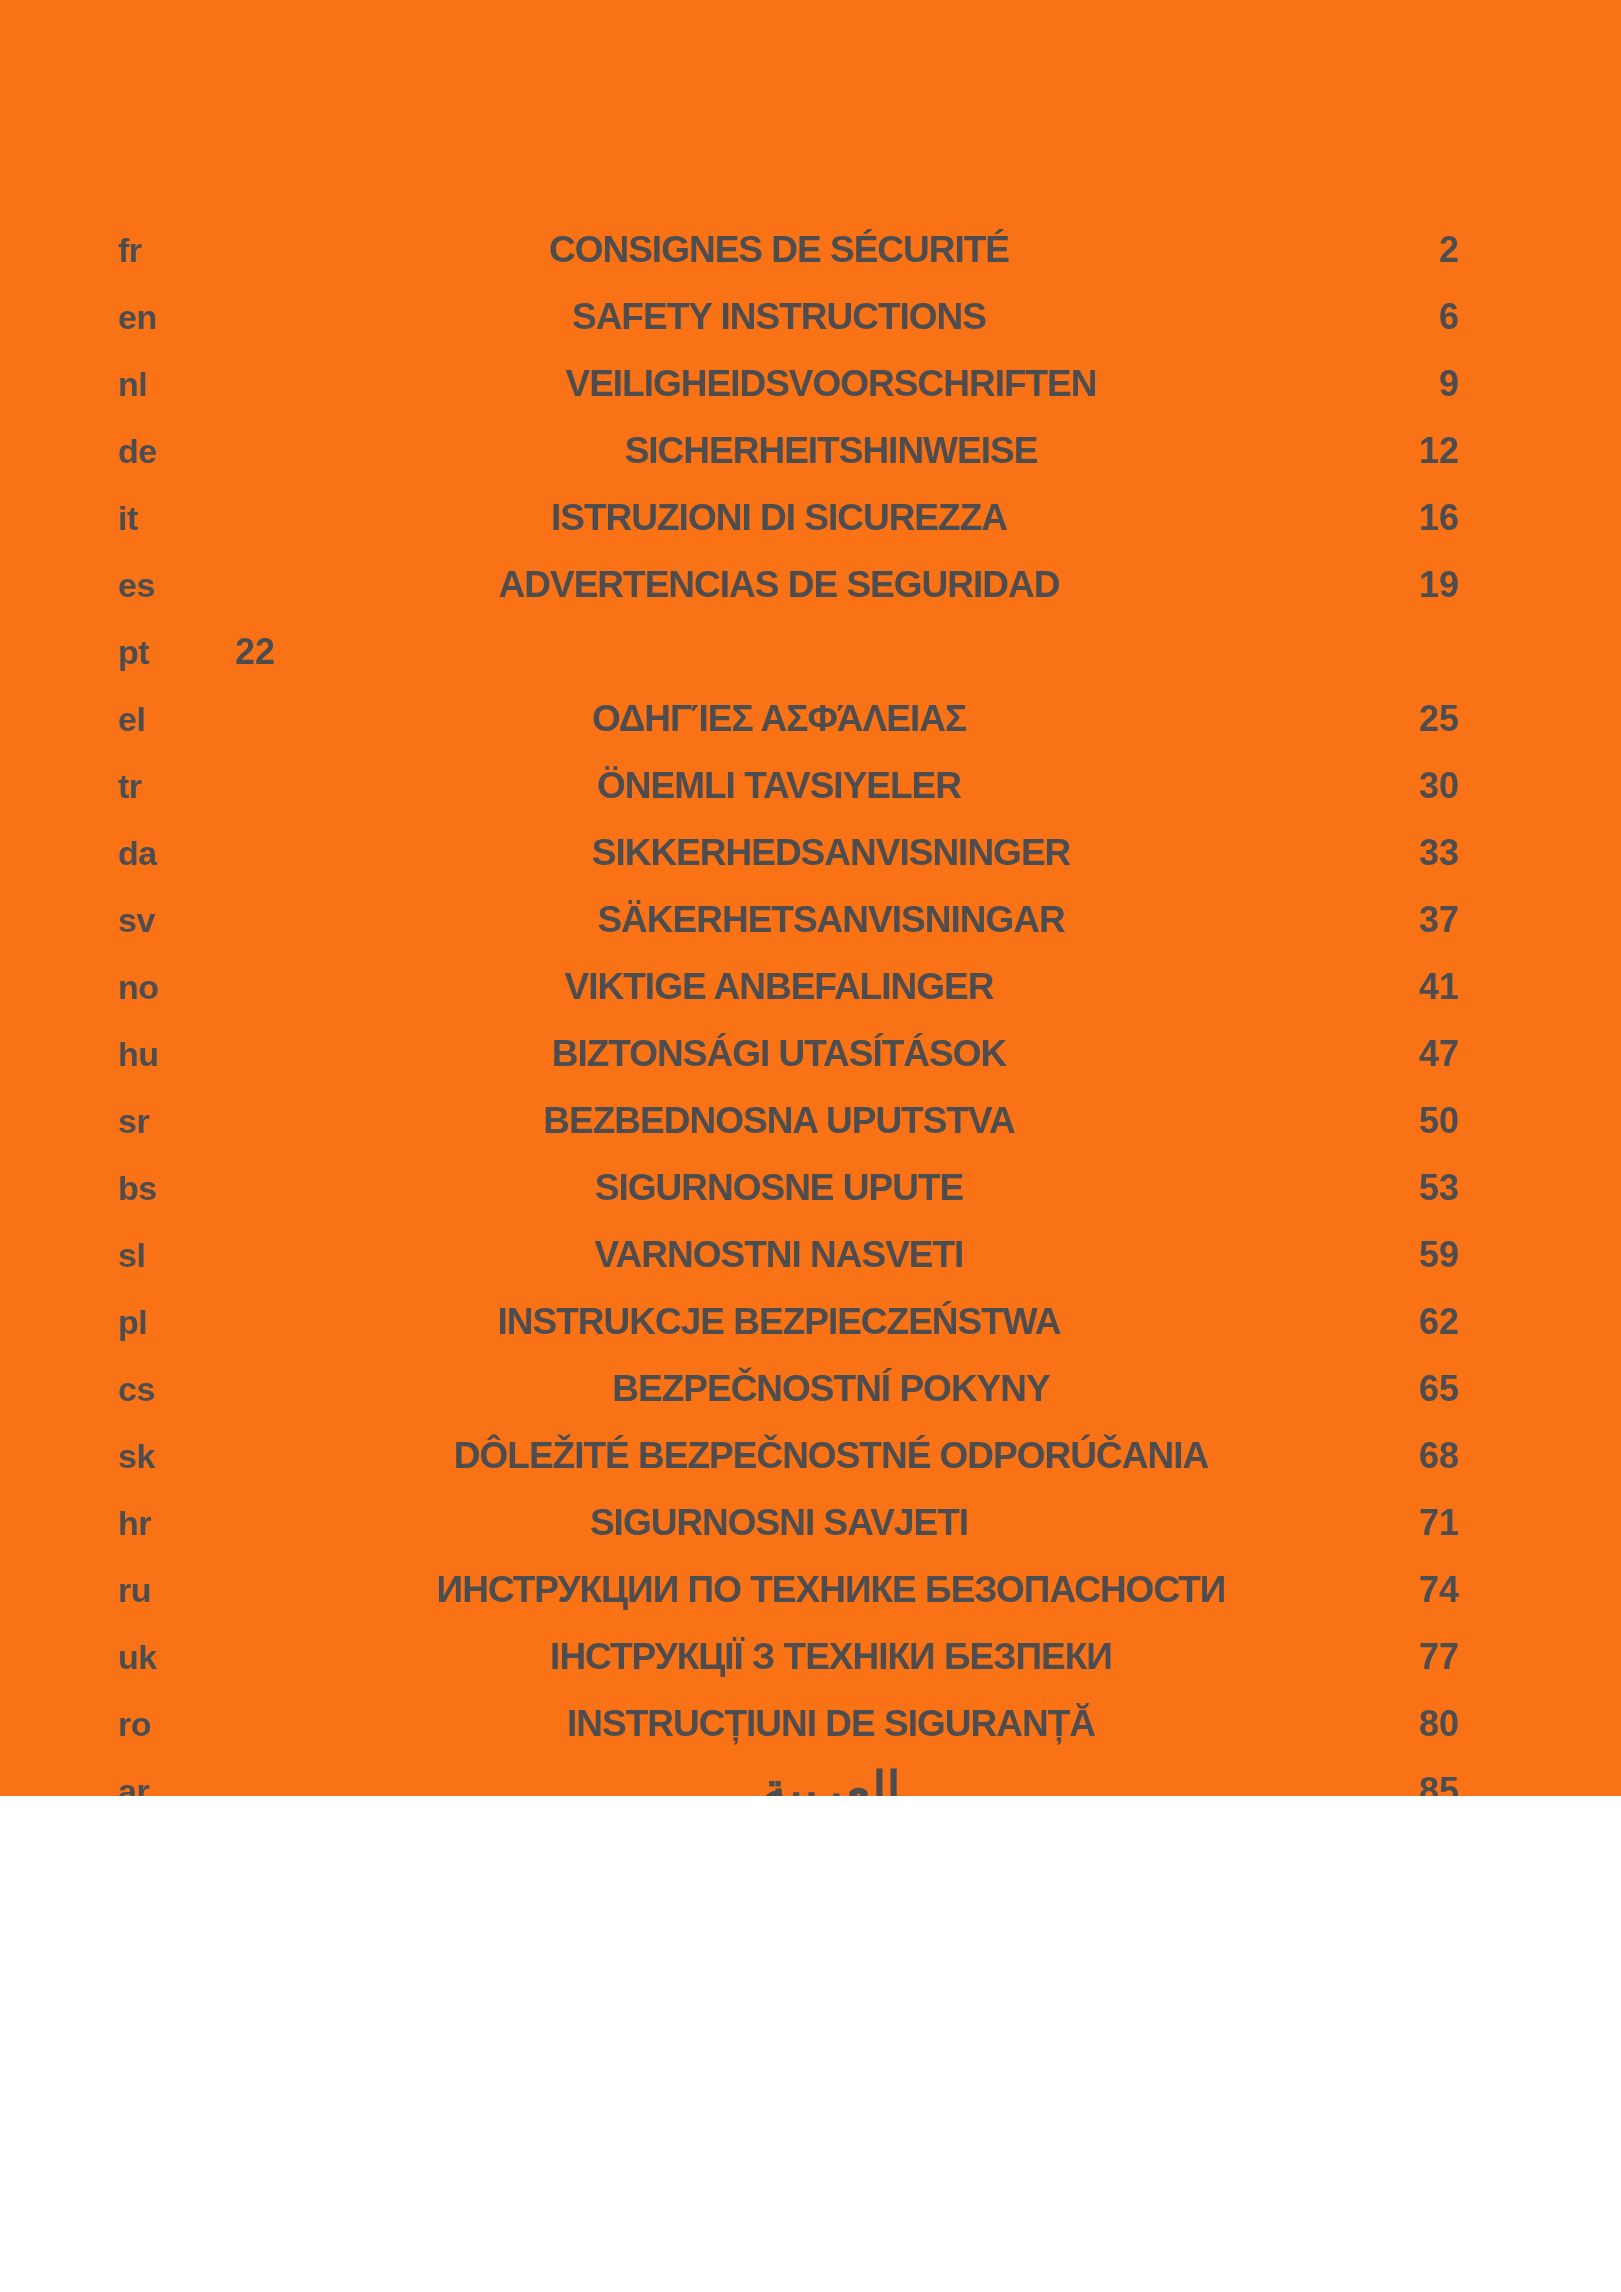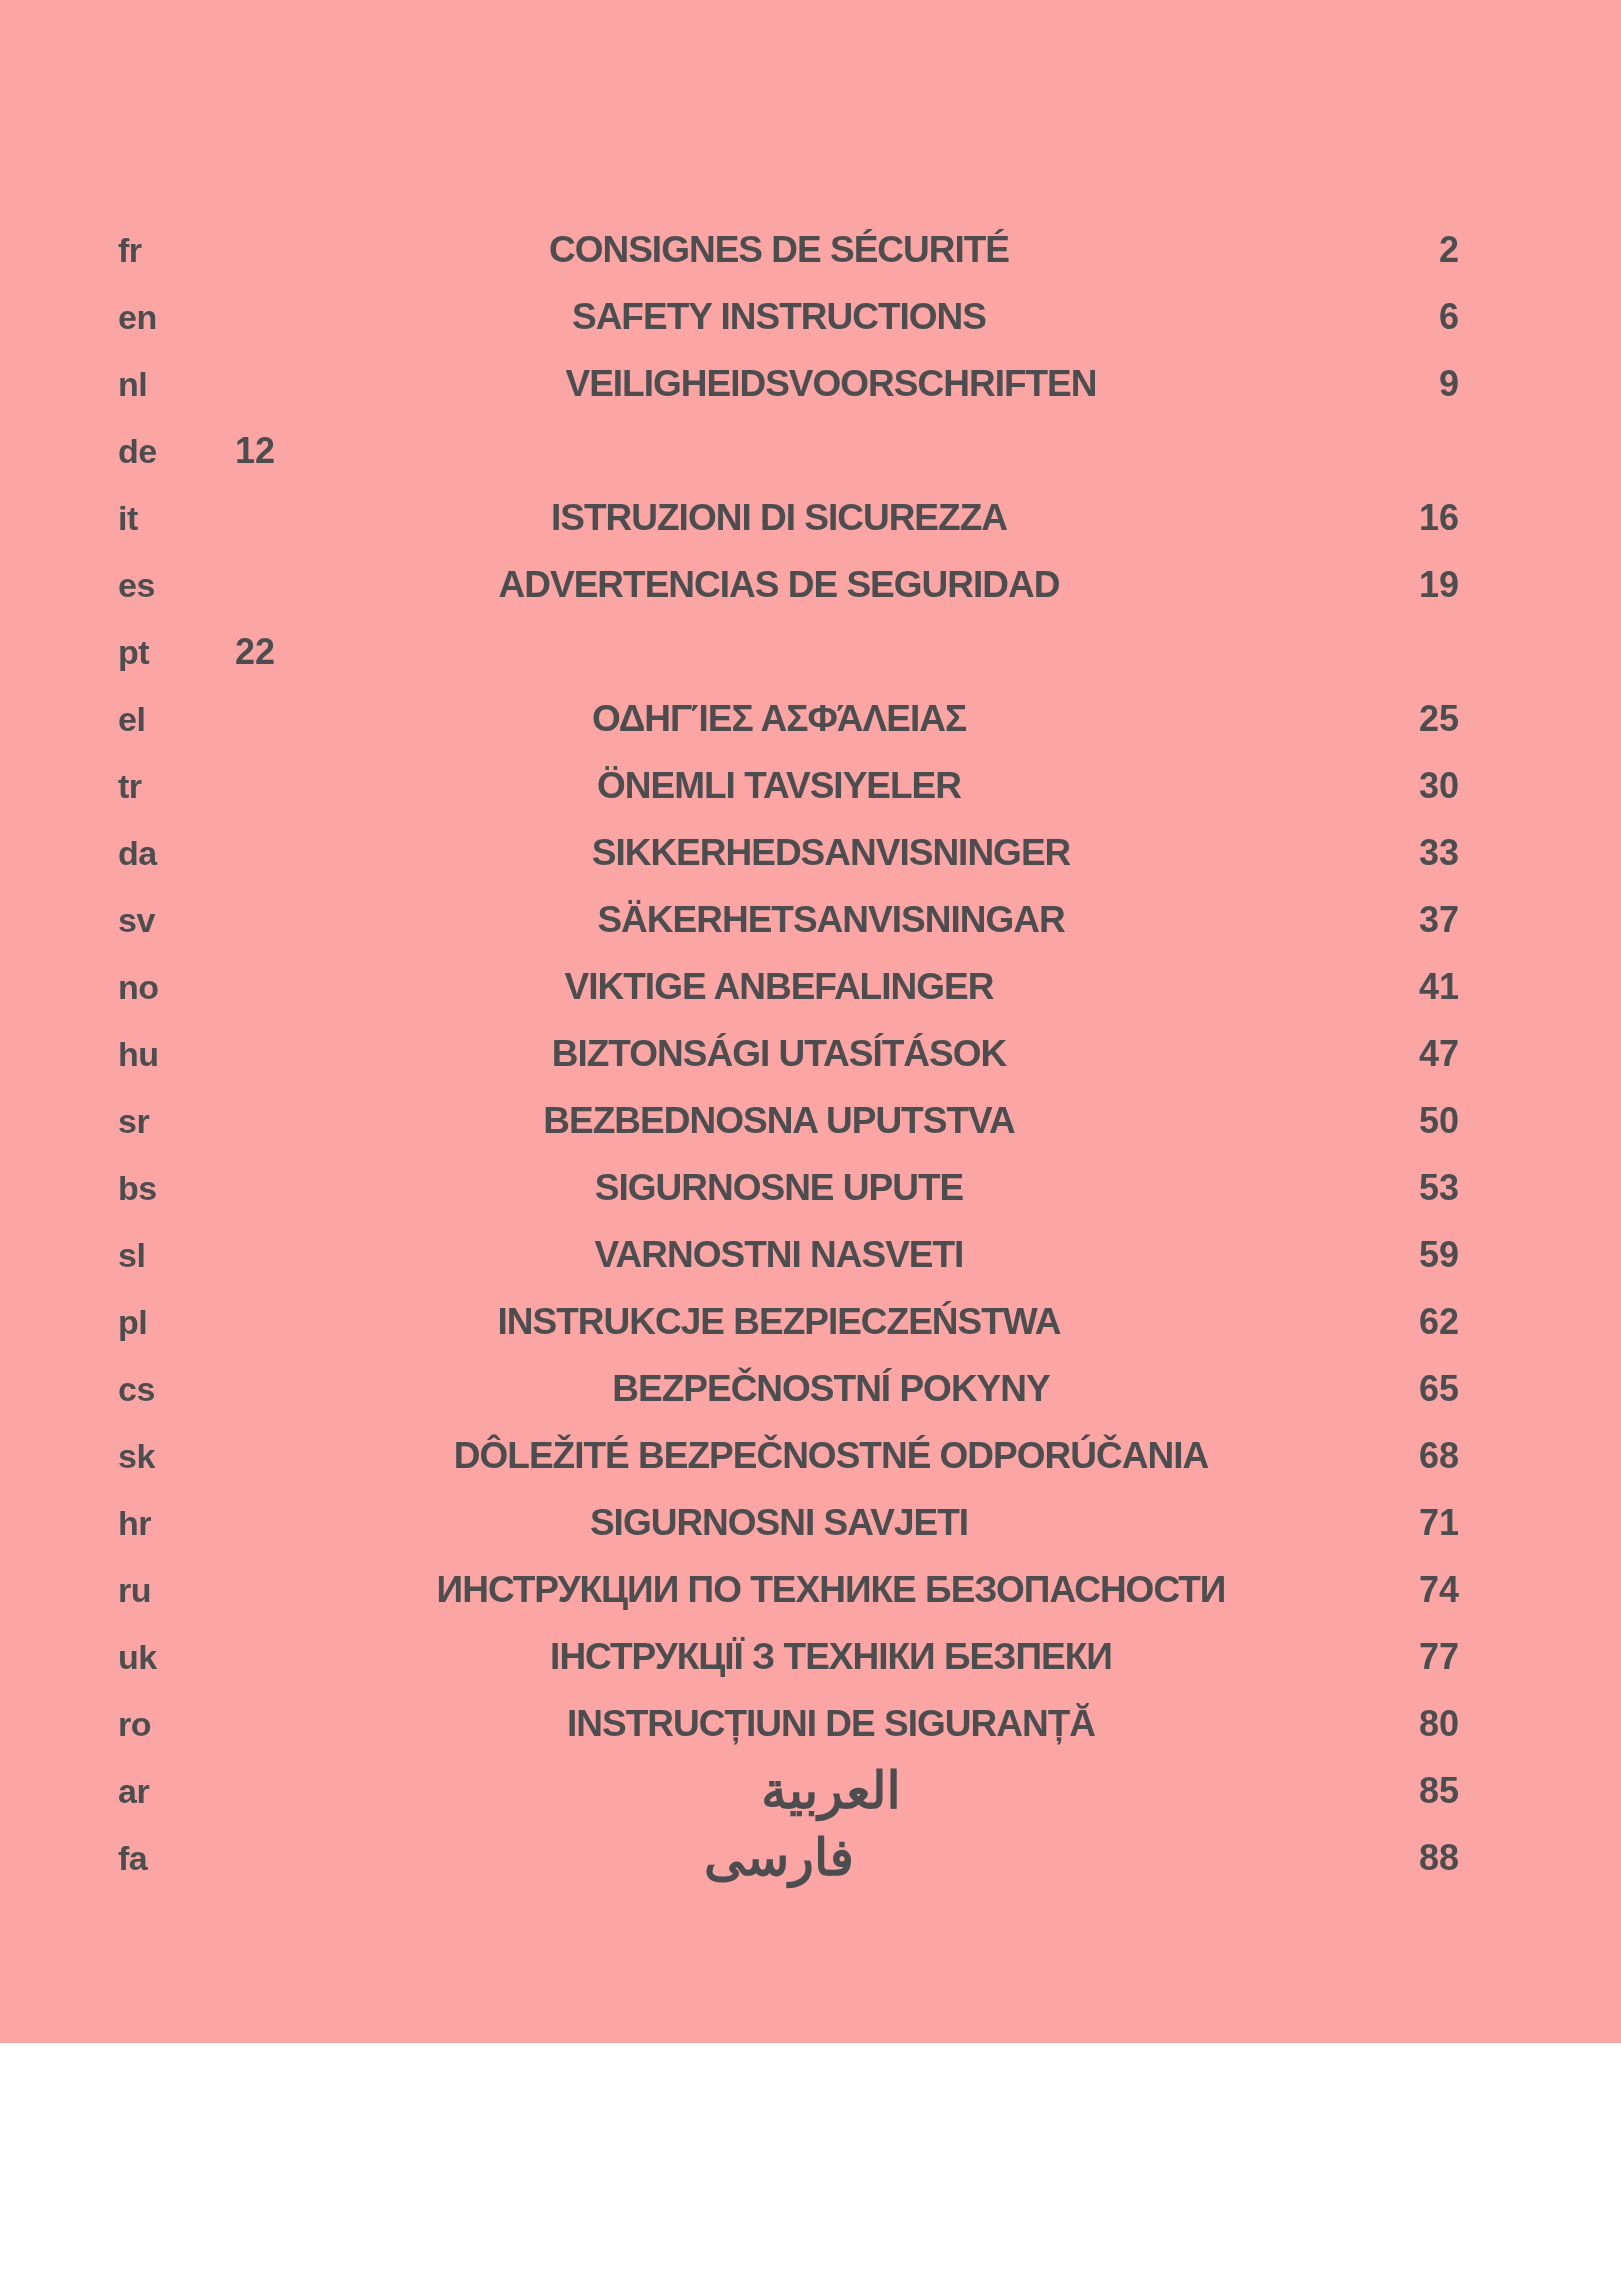--- a/index.html
+++ b/index.html
@@ -3,22 +3,22 @@
 <meta charset="utf-8">
 <style>
   html, body {
     margin: 0;
     padding: 0;
     background: #ffffff;
   }
   .page {
     position: relative;
     width: 1621px;
-    height: 2043px;
-    background: #fca5a5;
+    height: 1796px;
+    background: #f97316;
     font-family: "Liberation Sans", sans-serif;
     color: #4d4d4f;
     overflow: hidden;
   }
   .toc {
     position: absolute;
     left: 118px;
     top: 216px;
     width: 1341px;
   }
@@ -77,20 +77,21 @@
   </div>
 
   <div class="row indent">
     <span class="code">nl</span>
     <span class="title">VEILIGHEIDSVOORSCHRIFTEN</span>
     <span class="pagenum">9</span>
   </div>
 
   <div class="row indent">
     <span class="code">de</span>
+    <span class="title">SICHERHEITSHINWEISE</span>
     <span class="pagenum">12</span>
   </div>
 
   <div class="row">
     <span class="code">it</span>
     <span class="title">ISTRUZIONI DI SICUREZZA</span>
     <span class="pagenum">16</span>
   </div>
 
   <div class="row">

